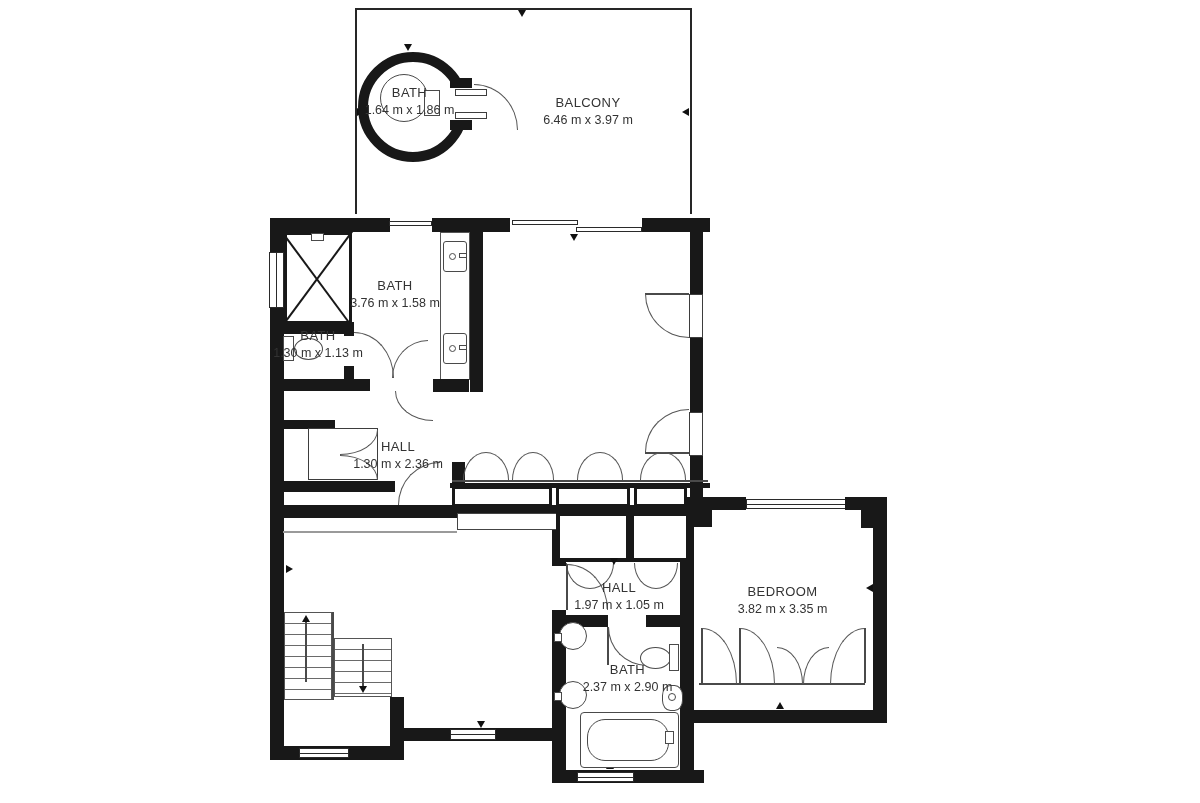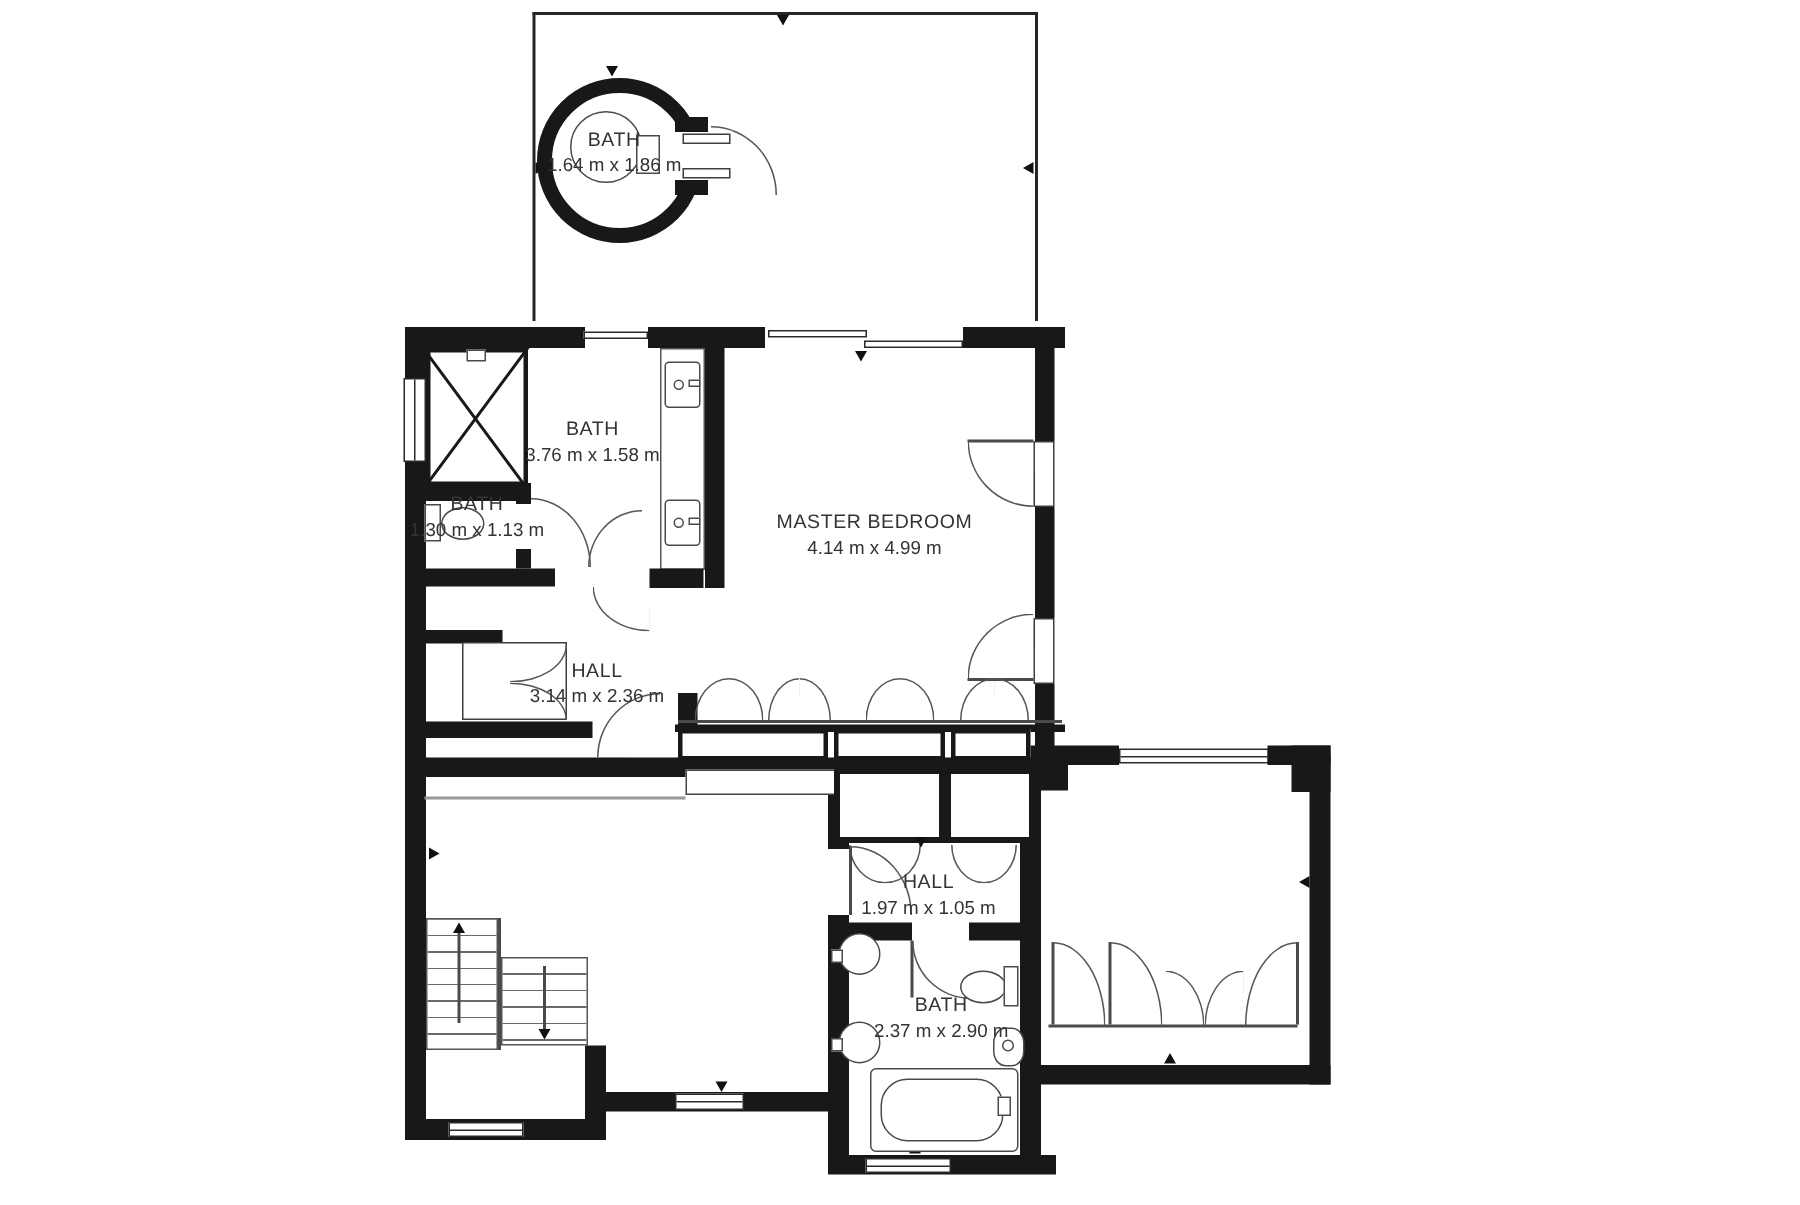--- a/index.html
+++ b/index.html
@@ -190,38 +190,42 @@
   <div class="tl" style="left:332px;top:612px;width:2px;height:88px;"></div>
   <div class="tl" style="left:305px;top:622px;width:1.5px;height:60px;"></div>
   <div class="tick tk-up" style="left:302px;top:615px;"></div>
   <div class="tl" style="left:362px;top:644px;width:1.5px;height:44px;"></div>
   <div class="tick tk-down" style="left:359px;top:686px;"></div>
 
   <div class="lbl" style="left:352px;top:86px;width:115px;">
     <div class="nm">BATH</div>
     <div class="dm">1.64 m x 1.86 m</div>
   </div>
+  <div class="lbl" style="left:500px;top:96px;width:176px;">
+    <div class="nm">BALCONY</div>
+    <div class="dm">6.46 m x 3.97 m</div>
+  </div>
   <div class="lbl" style="left:330px;top:279px;width:130px;">
     <div class="nm">BATH</div>
     <div class="dm">3.76 m x 1.58 m</div>
   </div>
   <div class="lbl" style="left:258px;top:329px;width:120px;">
     <div class="nm">BATH</div>
     <div class="dm">1.30 m x 1.13 m</div>
-  </div>
-  <div class="lbl" style="left:498px;top:341px;width:170px;">
-    <div class="nm">MASTER BEDROOM</div>
-    <div class="dm">4.14 m x 4.99 m</div>
   </div>
   <div class="lbl" style="left:338px;top:440px;width:120px;">
     <div class="nm">HALL</div>
-    <div class="dm">3.14 m x 2.36 m</div>
+    <div class="dm">1.30 m x 2.36 m</div>
   </div>
   <div class="lbl" style="left:559px;top:581px;width:120px;">
     <div class="nm">HALL</div>
     <div class="dm">1.97 m x 1.05 m</div>
   </div>
+  <div class="lbl" style="left:700px;top:585px;width:165px;">
+    <div class="nm">BEDROOM</div>
+    <div class="dm">3.82 m x 3.35 m</div>
+  </div>
   <div class="lbl" style="left:560px;top:663px;width:135px;">
     <div class="nm">BATH</div>
     <div class="dm">2.37 m x 2.90 m</div>
   </div>
 
 </div>
 
 </body></html>

